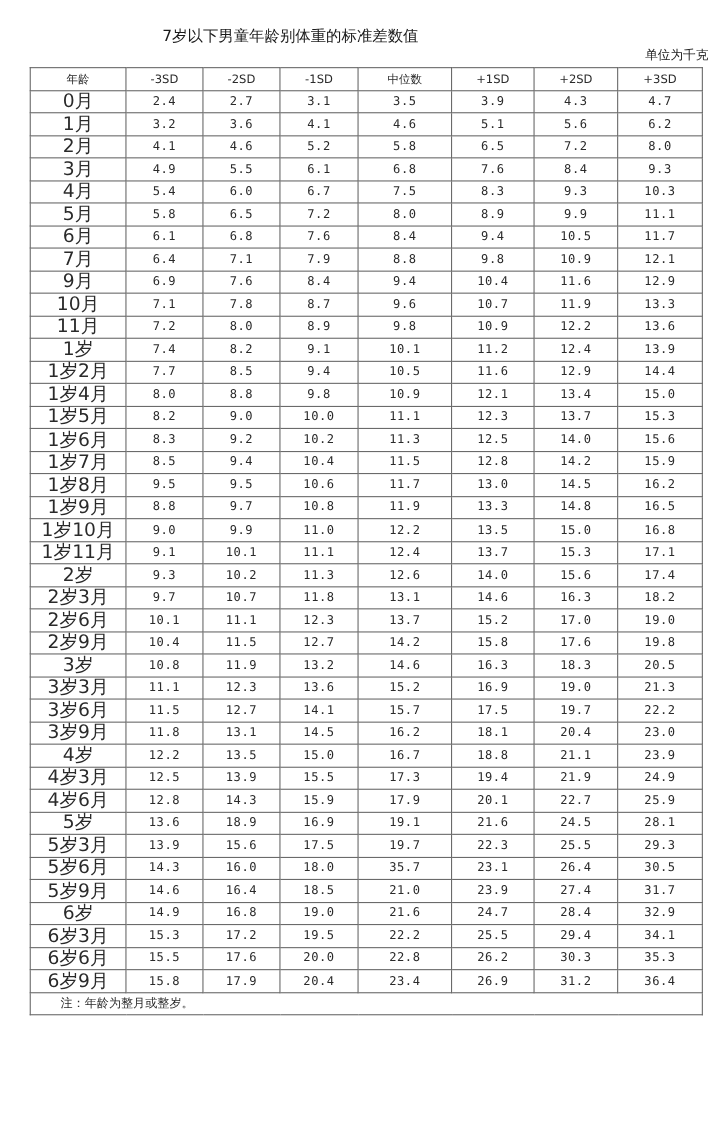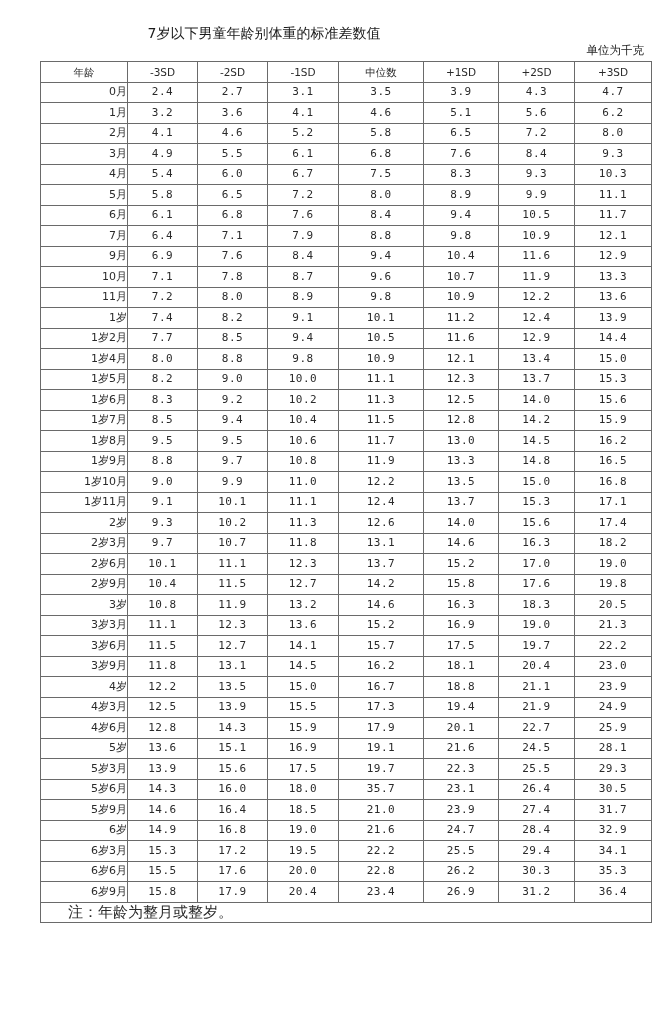--- a/index.html
+++ b/index.html
@@ -28,21 +28,21 @@
     .unit {
       position: absolute;
       right: 16px;
       top: 42px;
       font-size: 11.5px;
       line-height: 16px;
       color: #1a1a1a;
     }
     table.data {
       position: absolute;
-      left: 40px;
+      left: 27px;
       top: 61px;
       width: 611px;
       border-collapse: collapse;
       table-layout: fixed;
       border: 1.5px solid #555555;
     }
     table.data col.c0 { width: 87px; }
     table.data col.c1 { width: 70px; }
     table.data col.c2 { width: 70px; }
     table.data col.c3 { width: 71px; }
@@ -64,27 +64,26 @@
     }
     table.data td.num {
       font-family: "DejaVu Sans Mono", monospace;
       font-size: 11px;
       letter-spacing: 0.5px;
     }
     table.data th {
       font-size: 10.5px;
     }
     table.data td.age {
-      font-size: 11px;
-      text-align: right;
+      font-size: 17px;
     }
     table.data td.note {
       text-align: left;
       padding-left: 27px;
-      font-size: 15px;
+      font-size: 11px;
     }
   </style>
 </head>
 <body>
 
 <div class="title">7岁以下男童年龄别体重的标准差数值</div>
 <div class="unit">单位为千克</div>
 
 <table class="data">
   <colgroup>
@@ -426,21 +425,21 @@
         <td class="num">14.3</td>
         <td class="num">15.9</td>
         <td class="num">17.9</td>
         <td class="num">20.1</td>
         <td class="num">22.7</td>
         <td class="num">25.9</td>
       </tr>
       <tr>
         <td class="age">5岁</td>
         <td class="num">13.6</td>
-        <td class="num">15.1</td>
+        <td class="num">18.9</td>
         <td class="num">16.9</td>
         <td class="num">19.1</td>
         <td class="num">21.6</td>
         <td class="num">24.5</td>
         <td class="num">28.1</td>
       </tr>
       <tr>
         <td class="age">5岁3月</td>
         <td class="num">13.9</td>
         <td class="num">15.6</td>

